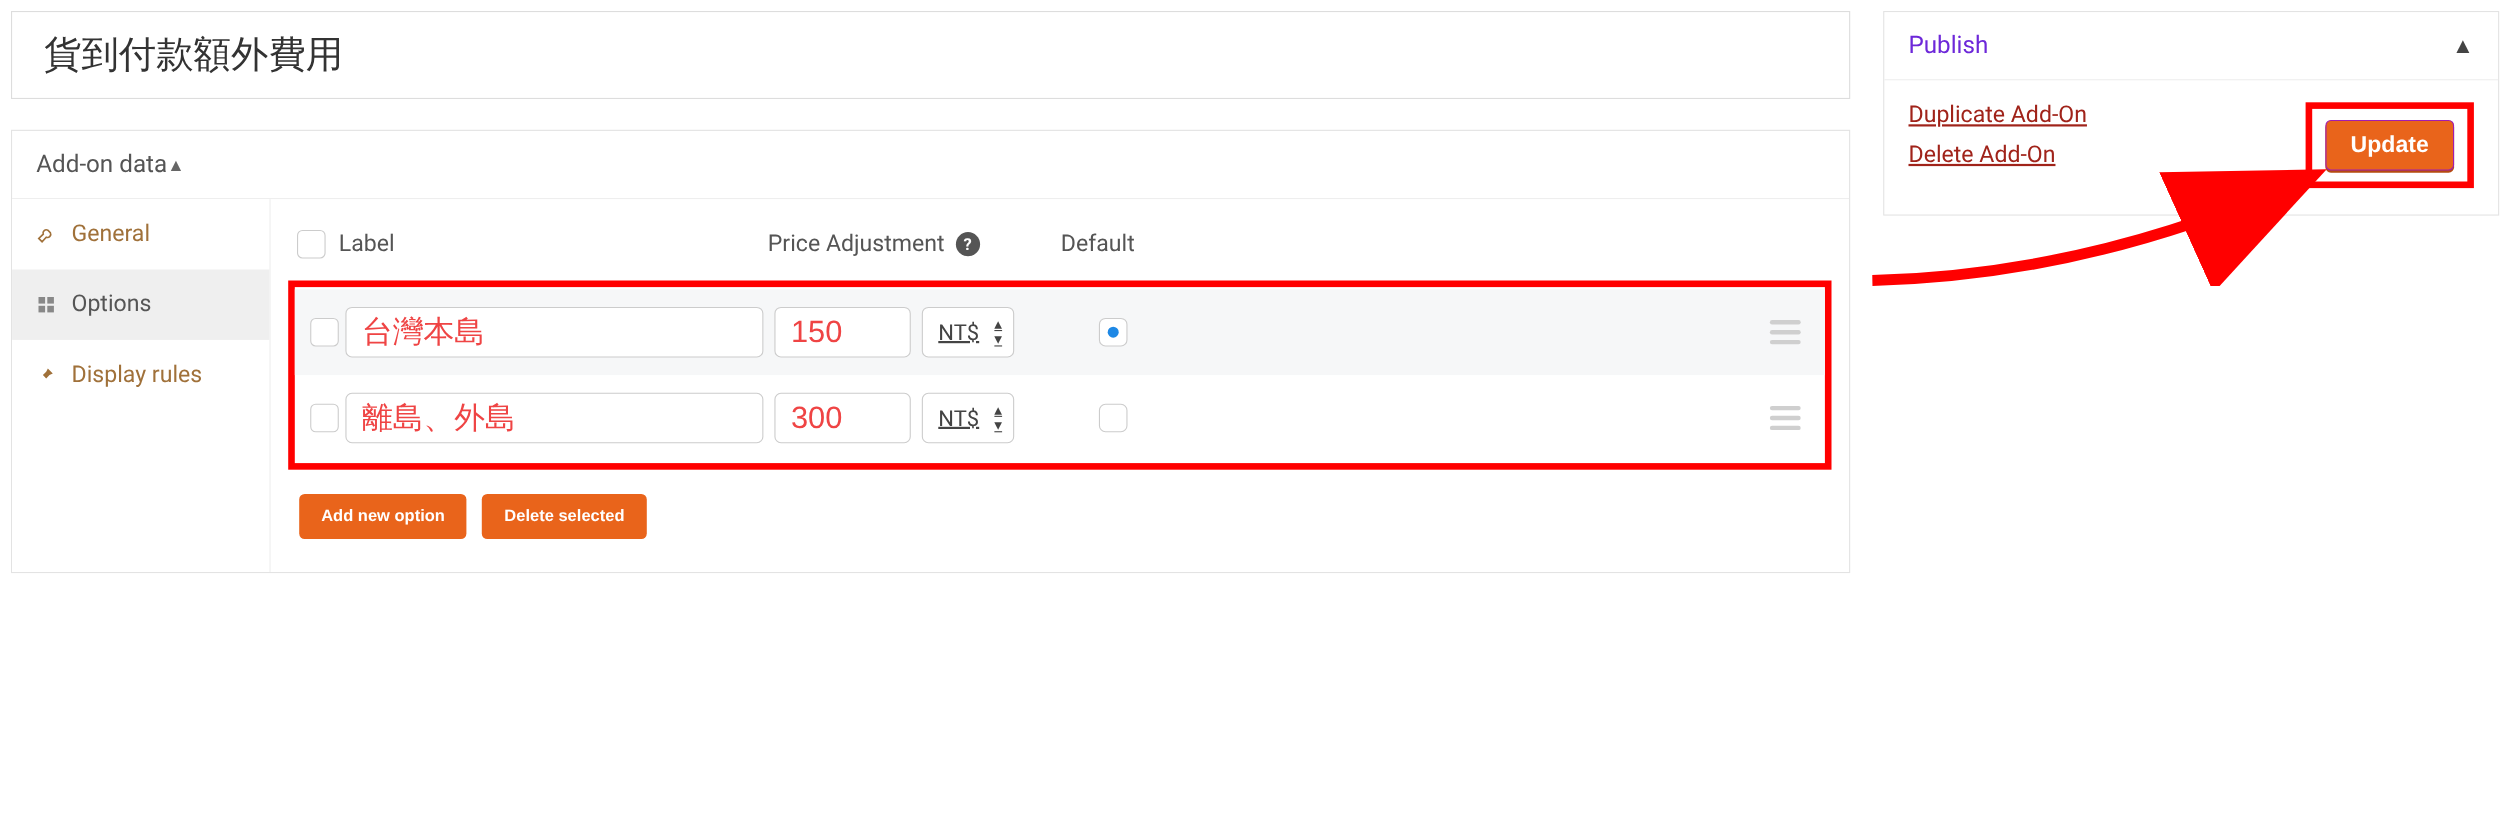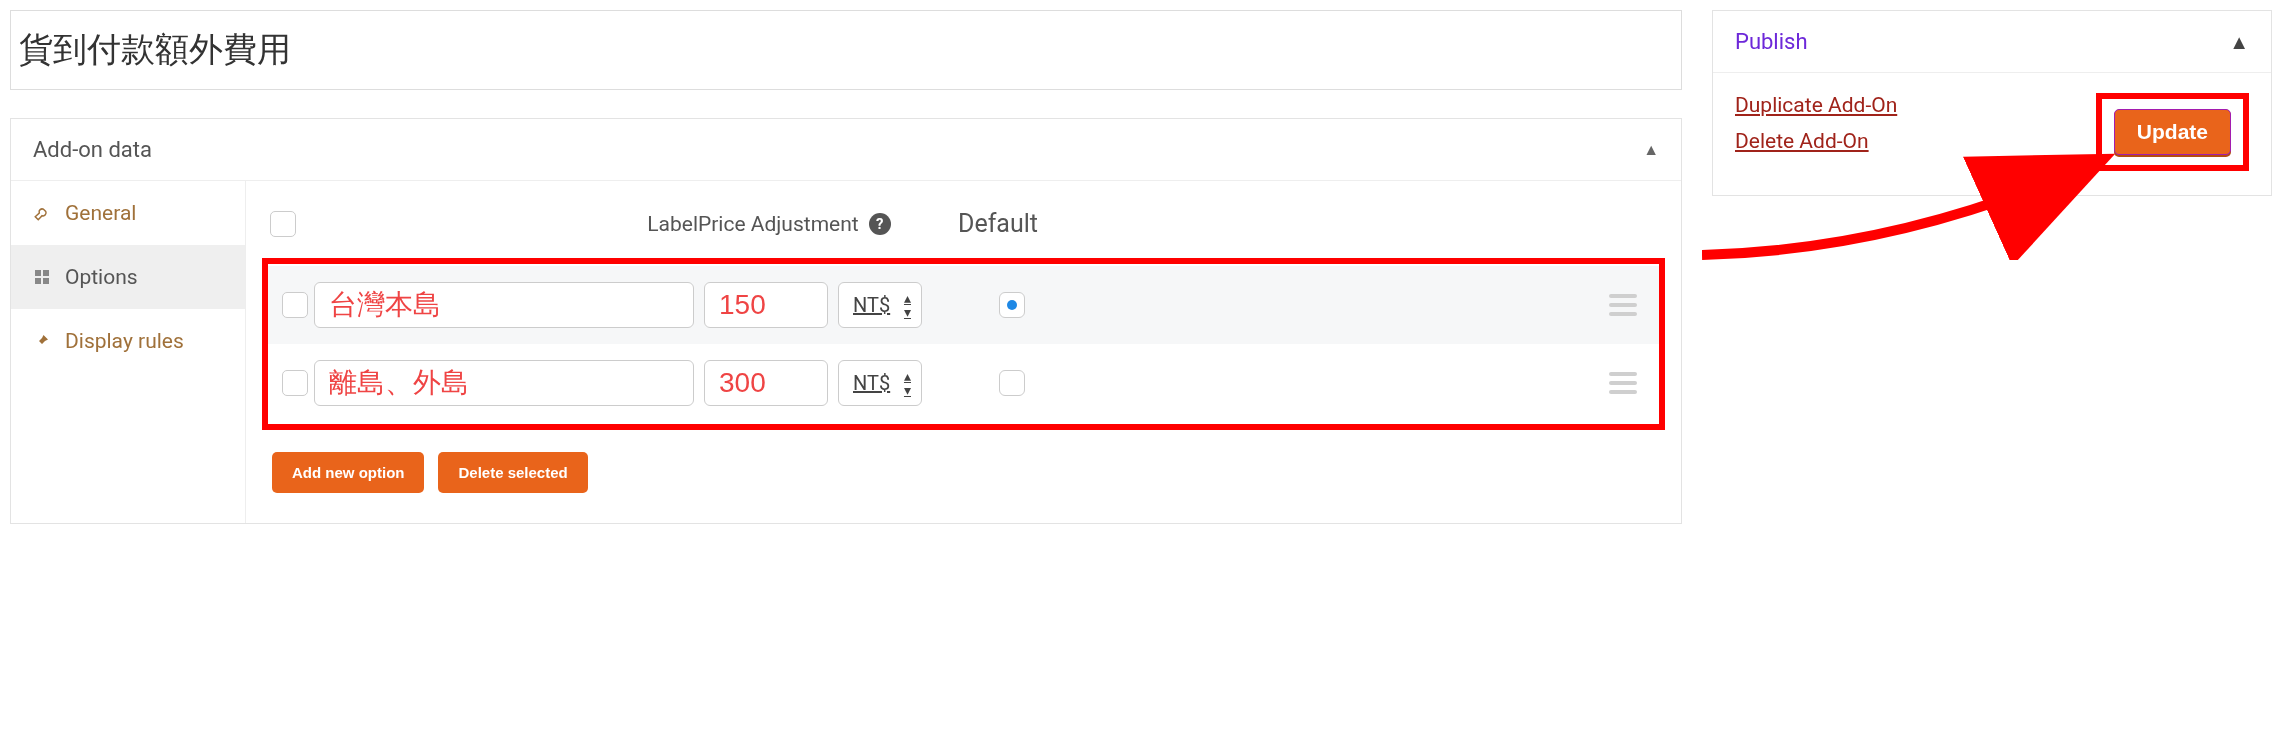--- a/index.html
+++ b/index.html
@@ -13,38 +13,37 @@
 .layout {
   display: flex;
   gap: 30px;
   align-items: flex-start;
 }
 .main-col { flex: 1; }
 .side-col { width: 560px; position: relative; }
 
 .title-box {
   border: 1px solid #ddd;
-  padding: 16px 8px;
+  padding: 16px 29px;
   margin-bottom: 28px;
   background: #fff;
 }
 .title-box .title {
   font-size: 34px;
   font-weight: 400;
   color: #333;
 }
 
 .addon-panel {
   border: 1px solid #e3e3e3;
   background: #fff;
 }
 .panel-header {
   display: flex;
   align-items: center;
-  justify-content: space-between;
   padding: 18px 22px;
   border-bottom: 1px solid #eee;
 }
 .panel-header .ph-title { font-size: 22px; color: #555; }
 .panel-header .toggle { color: #666; font-size: 16px; }
 
 .panel-body { display: flex; }
 .sidebar {
   width: 235px;
   border-right: 1px solid #eee;
@@ -64,23 +63,23 @@
 
 .content { flex: 1; padding: 22px 16px 30px 16px; }
 
 .headrow {
   display: flex;
   align-items: center;
   padding: 6px 0 20px 8px;
   gap: 0;
 }
 .headrow .chk { width: 38px; }
-.headrow .col-label { width: 390px; font-size: 21px; color: #555; text-align: right; }
+.headrow .col-label { width: 390px; font-size: 21px; color: #555; }
 .headrow .col-price { width: 250px; font-size: 21px; color: #555; display:flex; align-items:center; gap:10px;}
-.headrow .col-default { width: 100px; font-size: 25px; color: #555; text-align:center;}
+.headrow .col-default { width: 100px; font-size: 21px; color: #555; text-align:center;}
 
 .rows-wrap {
   border: 6px solid #ff0000;
   padding: 2px 0;
 }
 .option-row {
   display: flex;
   align-items: center;
   padding: 16px 8px;
   gap: 0;

